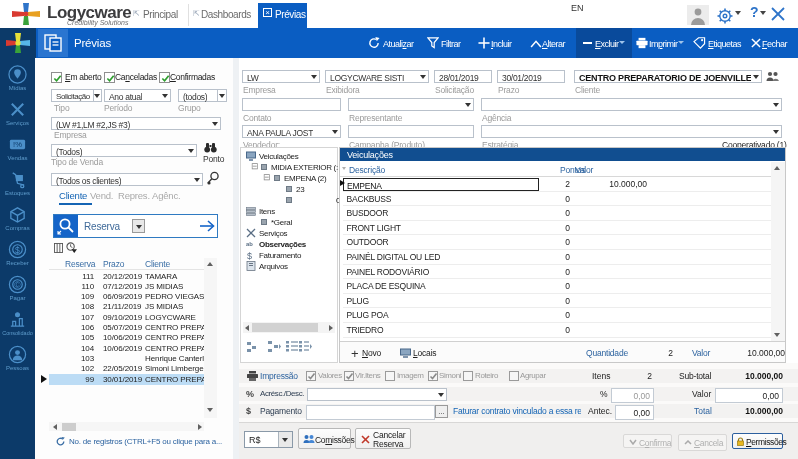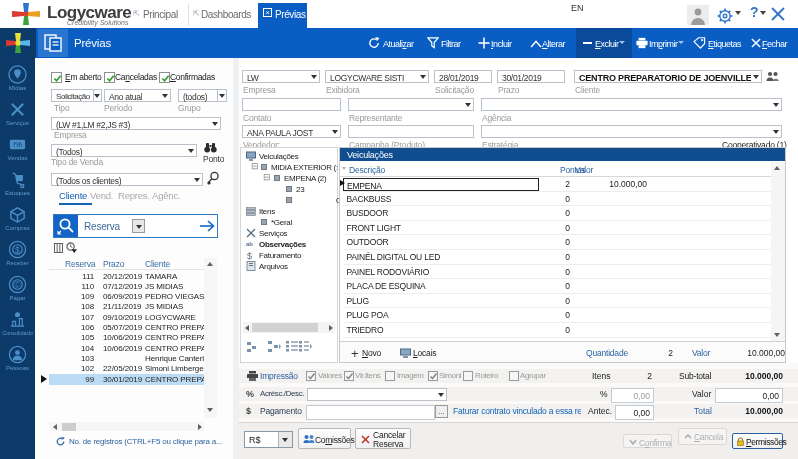--- a/index.html
+++ b/index.html
@@ -789,21 +789,21 @@
           </g>
         </svg>
       <span style="position:absolute;left:17px;top:2px;font-size:8.5px;letter-spacing:-0.2px;line-height:8.5px;">Cancelar<br>Reserva</span>
     </div>
     <div class="btn dis" style="left:384px;top:11px;width:49px;height:14px;">
       <svg style="position:absolute;left:5px;top:4px;" width="8" height="6" viewBox="0 0 8 6">
           <polyline points="1,1 4,5 7,1" fill="none" stroke="#aaa" stroke-width="1.5"></polyline>
         </svg>
       <span style="position:absolute;left:15px;top:2.5px;font-size:8.5px;letter-spacing:-0.3px;color:#b0b0b0;">C<span class="u">o</span>nfirma</span>
     </div>
-    <div class="btn dis" style="left:439px;top:5px;width:49px;height:17px;">
+    <div class="btn dis" style="left:439px;top:11px;width:49px;height:17px;">
       <svg style="position:absolute;left:5px;top:5px;" width="8" height="5" viewBox="0 0 8 5">
           <polyline points="1,4 4,1 7,4" fill="none" stroke="#aaa" stroke-width="1.5"></polyline>
         </svg>
       <span style="position:absolute;left:15px;top:2.5px;font-size:8.5px;letter-spacing:-0.3px;color:#b0b0b0;"><span class="u">C</span>ancela</span>
     </div>
     <div class="btn" style="left:493px;top:10px;width:51px;height:16px;border:1.5px solid #2c5f9e;">
       <svg style="position:absolute;left:3px;top:3px;" width="9" height="9" viewBox="0 0 9 9">
           <rect x="1.5" y="4" width="6" height="4.5" fill="#e8b820" stroke="#9a7a10" stroke-width="0.7"></rect>
           <path d="M2.5 4 v-1 a2 2 0 0 1 4 0 v1" fill="none" stroke="#9a7a10" stroke-width="1.1"></path>
         </svg>

